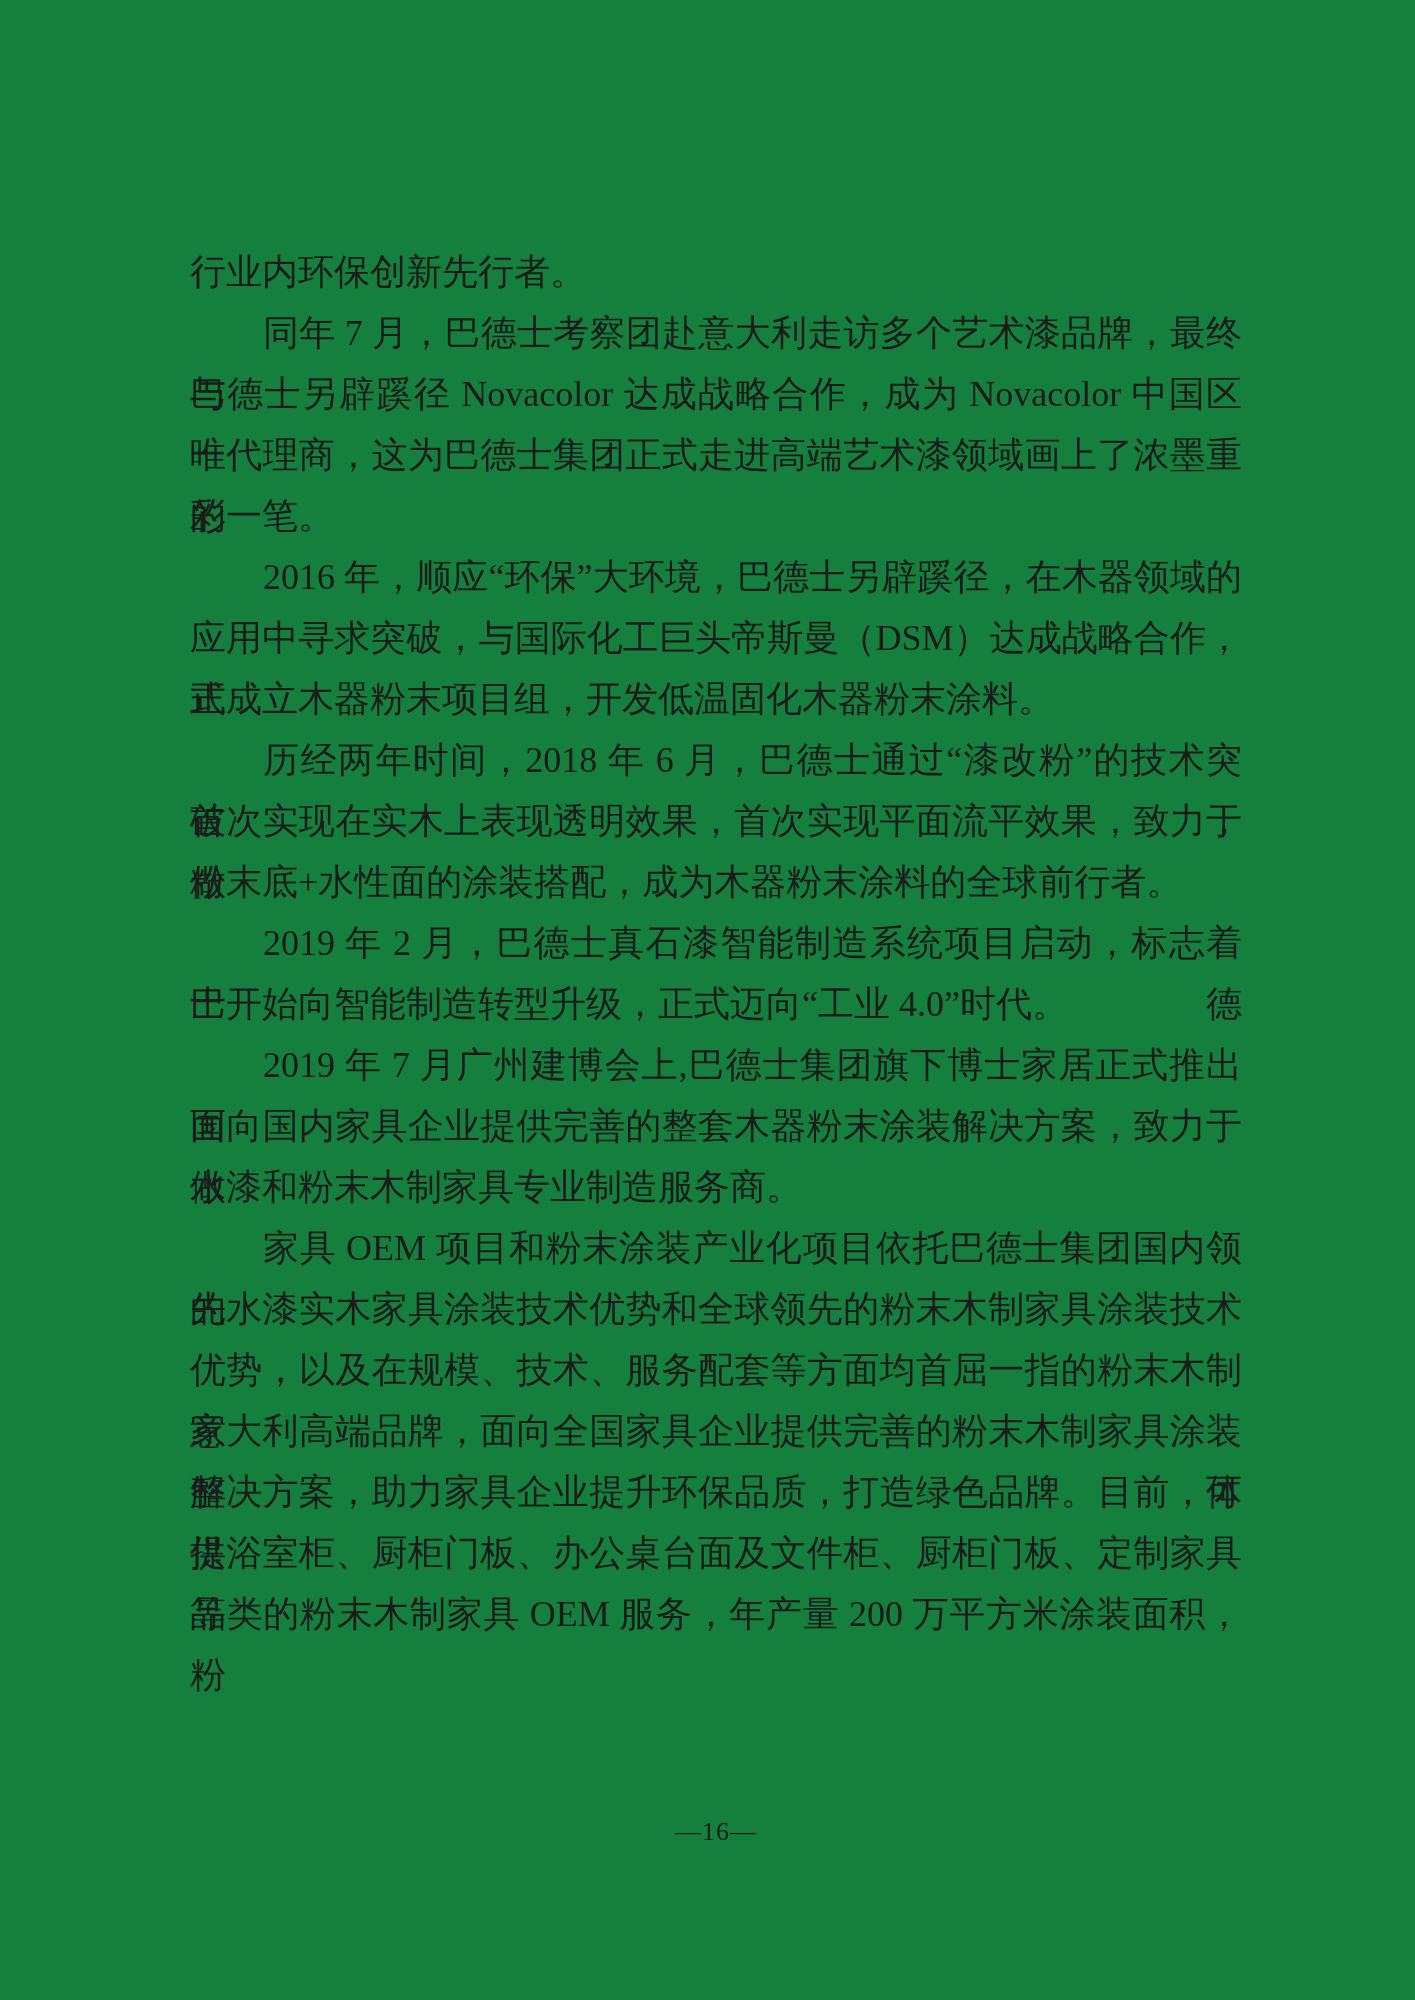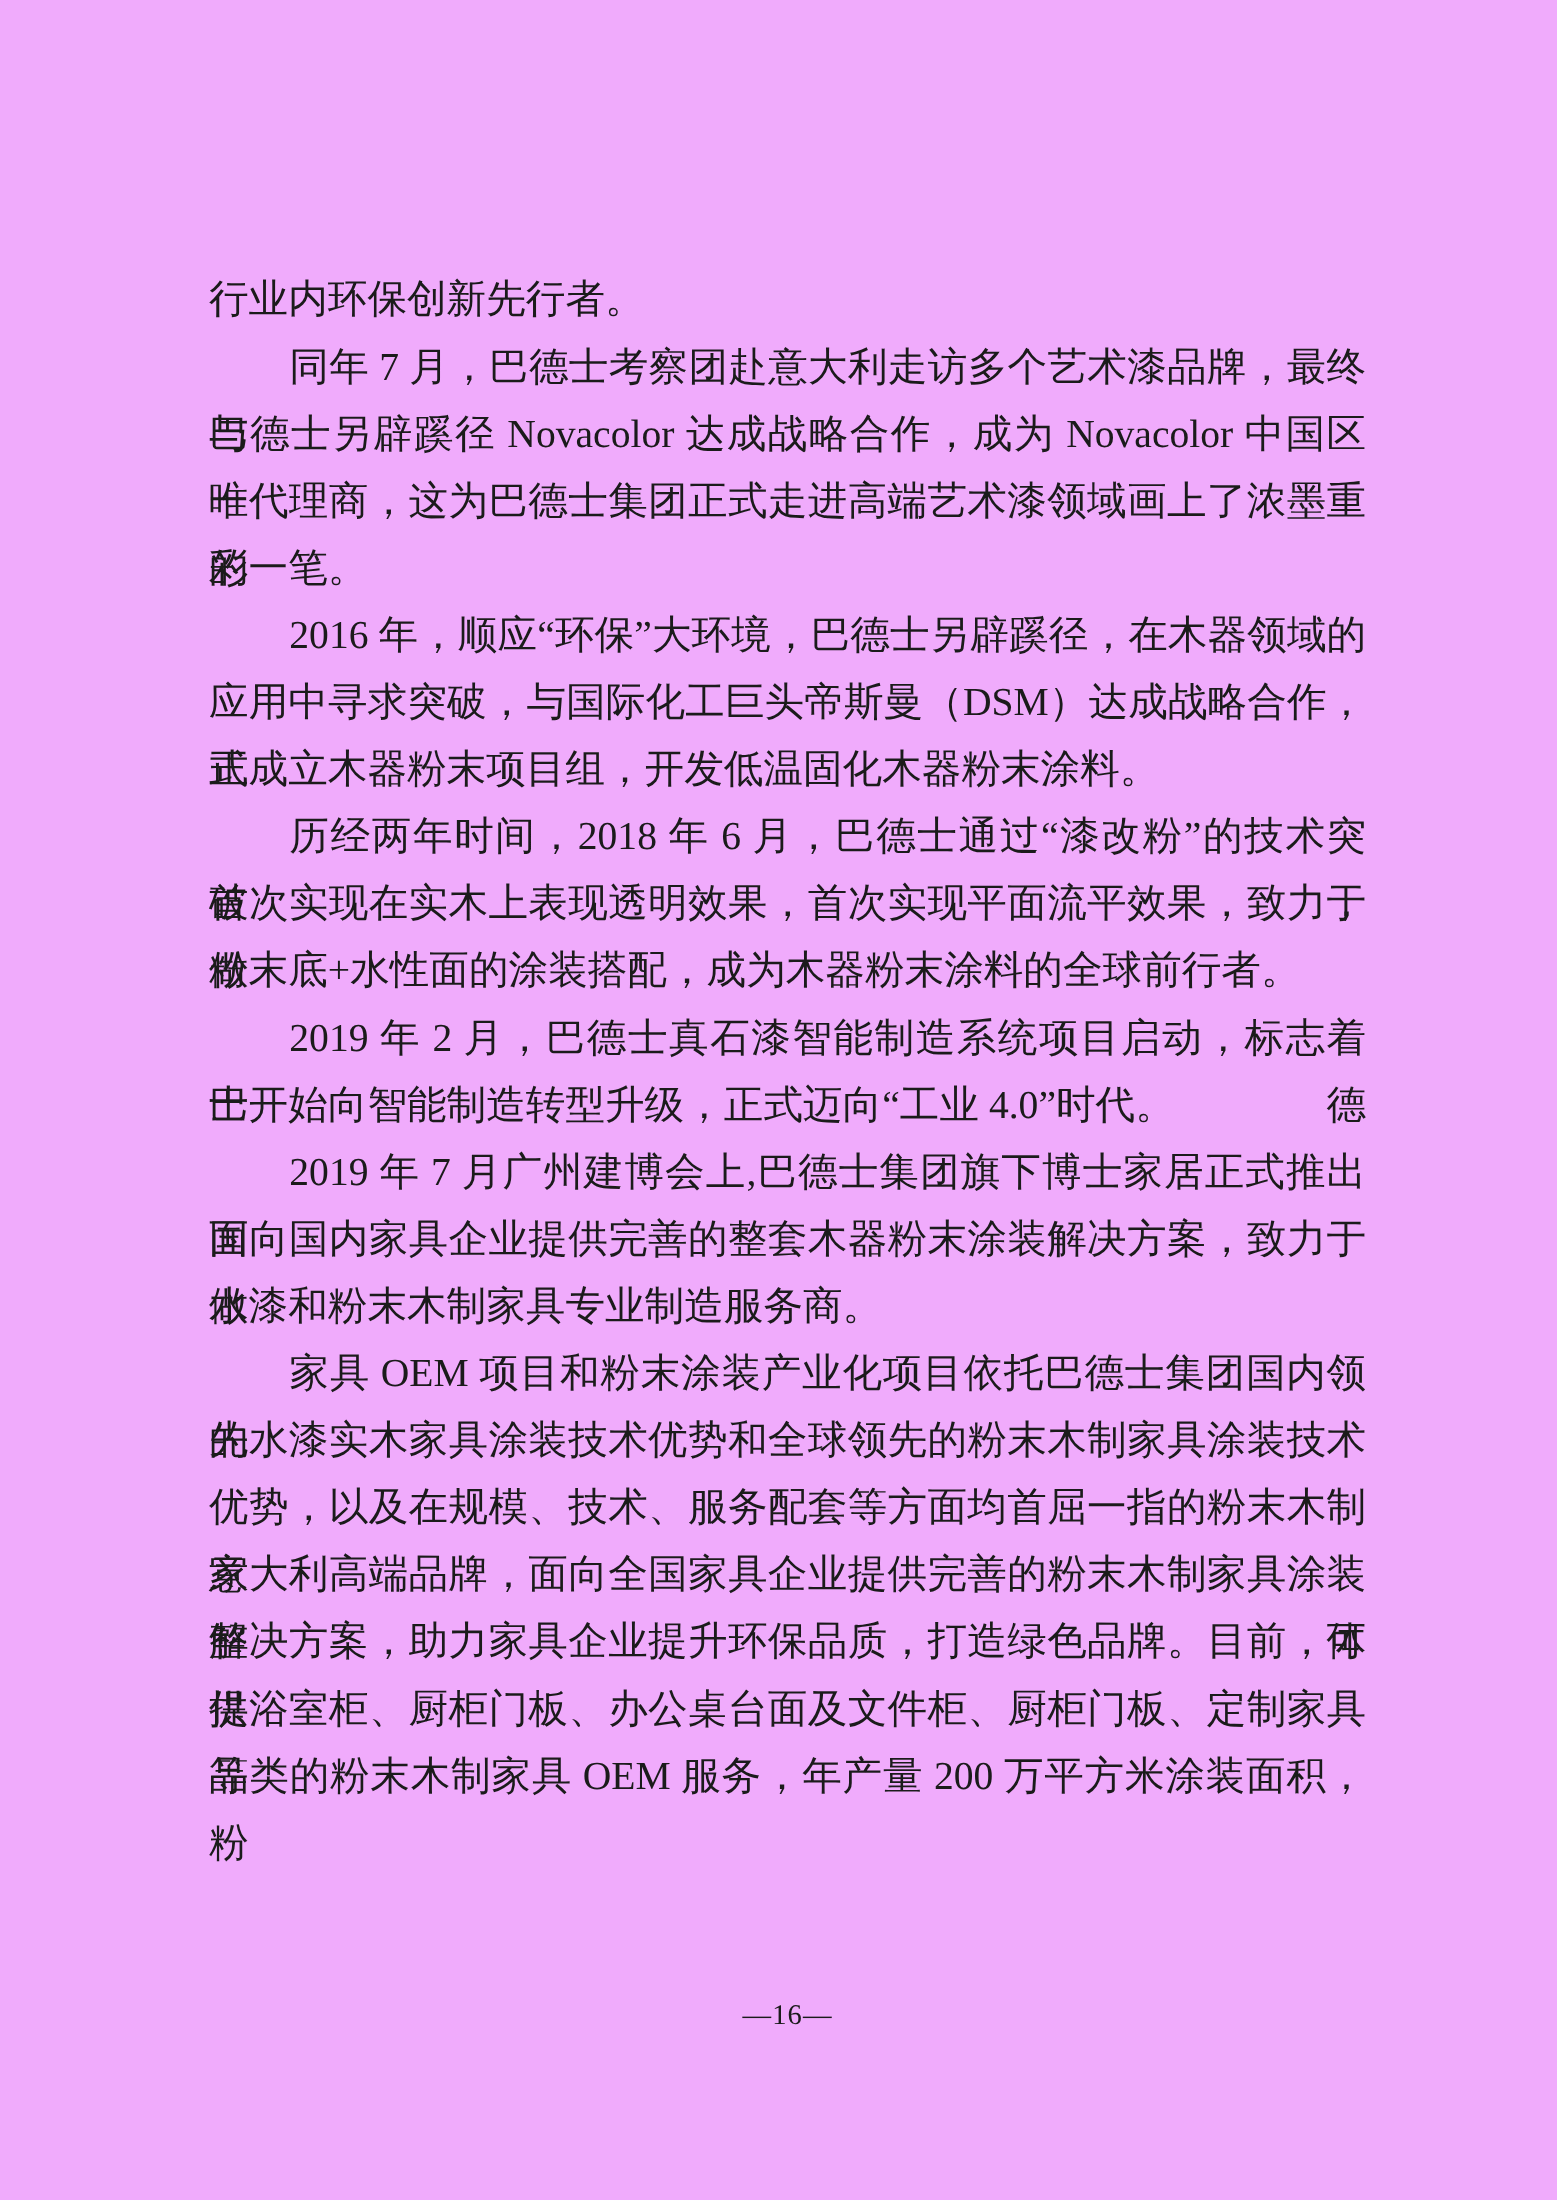--- a/index.html
+++ b/index.html
@@ -10,21 +10,21 @@
     width: 1415px;
     height: 2000px;
     background: #ffffff;
     position: relative;
     font-family: "Liberation Serif", "DejaVu Serif", serif;
     overflow: hidden;
   }
   .page {
     position: absolute;
     inset: 0;
-    background: #f0abfc;
+    background: #15803d;
     text-decoration: underline;
   }
   .text-block {
     position: absolute;
     left: 190px;
     top: 242px;
     width: 1052px;
   }
   .line {
     font-size: 36px;

